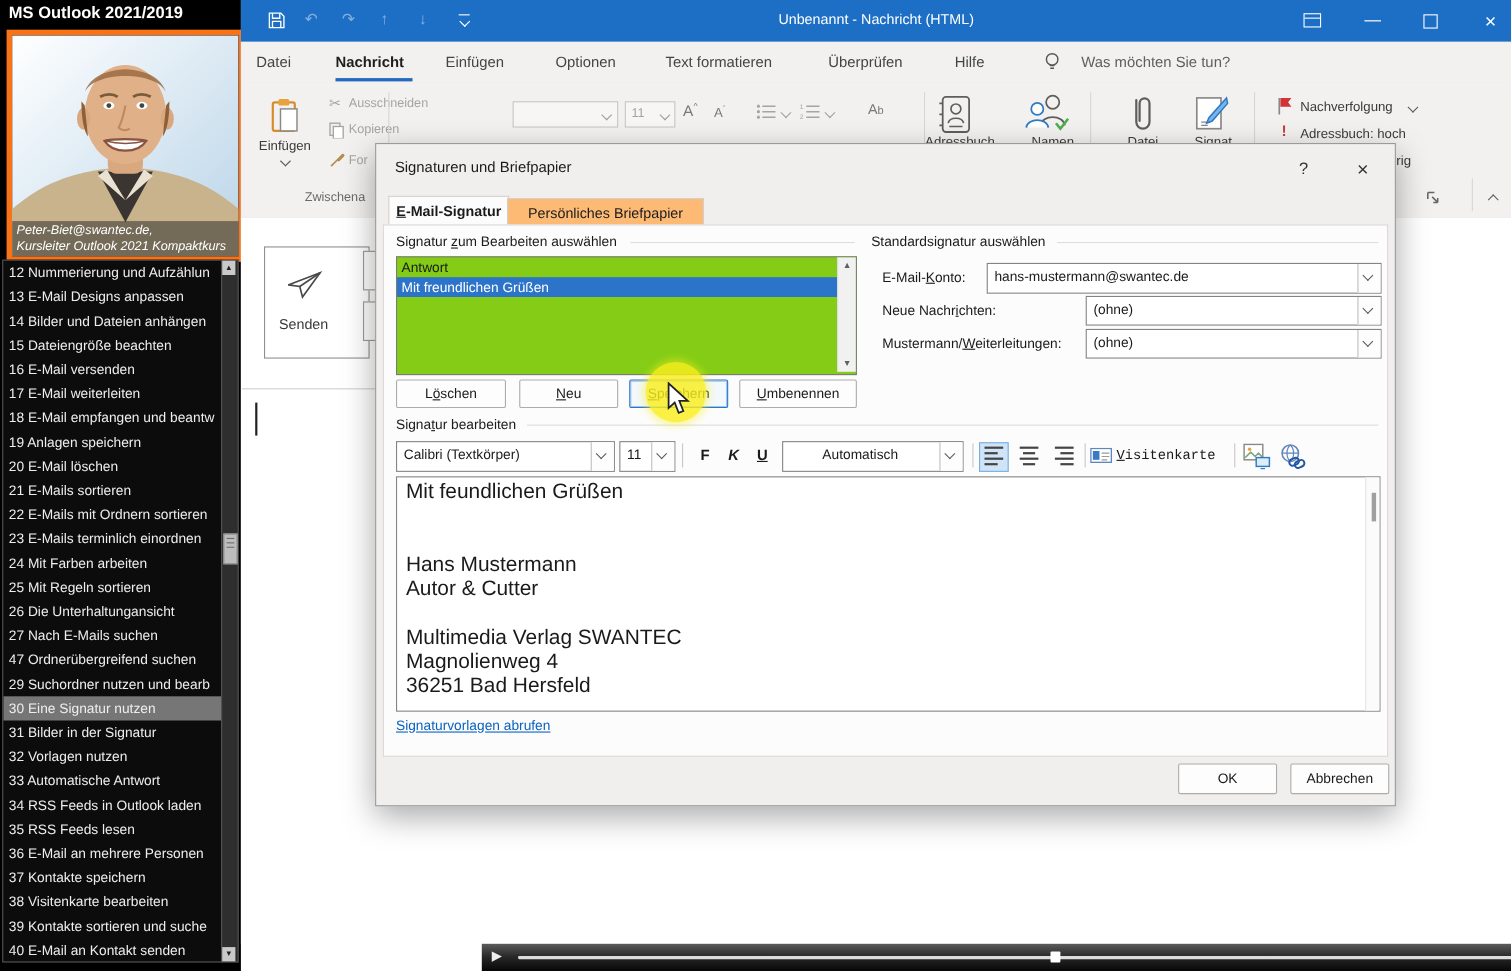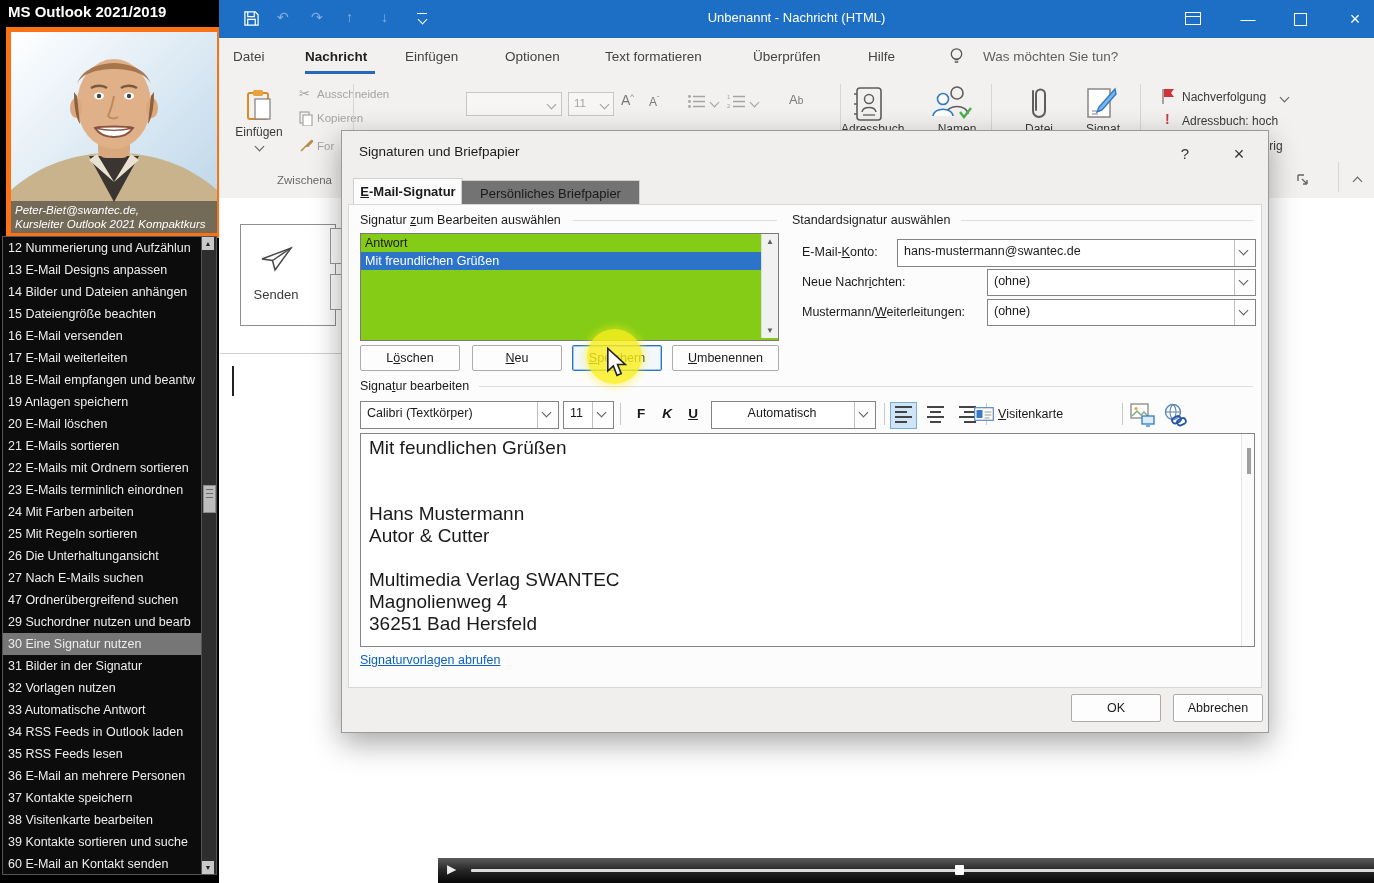--- a/index.html
+++ b/index.html
@@ -51,21 +51,21 @@
   #compose{left:0;top:198px;width:1155px;height:660px;background:#fff;}
   #send-btn{left:21px;top:26px;width:70px;height:100px;border:1px solid #8f8f8f;text-align:center;color:#3a3a3a;font-size:13px;padding-left:24px;}
   .field-stub{left:111px;width:58px;height:34px;border:1px solid #9a9a9a;background:#fff;}
   #hdr-divider{left:1px;top:155px;width:380px;height:1px;background:#cfcfcf;}
   #caret{left:13px;top:168px;width:2px;height:30px;background:#222;}
   
   #dialog{left:341px;top:130px;width:926px;height:601px;background:#f0efee;border:1px solid #9a9a9a;
           box-shadow:0 10px 28px rgba(0,0,0,.35);z-index:10;font-size:12.5px;color:#1a1a1a;}
   #dlg-title{left:17px;top:13px;font-size:13.5px;}
   .dlg-x{top:10px;width:30px;height:26px;text-align:center;line-height:26px;color:#333;font-size:15px;}
-  .tab{height:25px;line-height:25px;text-align:center;font-size:13px;border:1px solid #d2d0ce;background:#737373;}
+  .tab{height:25px;line-height:25px;text-align:center;font-size:13px;border:1px solid #d2d0ce;background:#fdba74;}
   .tab.active{background:#fcfcfc;border-bottom:none;height:27px;font-weight:bold;}
   #page{left:6px;top:73px;width:912px;height:482px;background:#fcfcfc;border:1px solid #d9d7d5;}
   .grp-rule{height:1px;background:#ddd;}
   .accel{text-decoration:underline;}
   #sig-list{left:11px;top:28px;width:417px;height:106px;background:#84cc16;border:1px solid #7a7a7a;}
   .lst-item{height:18px;line-height:18px;padding-left:4px;width:396px;white-space:nowrap;}
   .lst-item.sel{background:#2b74c9;color:#fff;}
   .lst-sb{right:0;top:0;width:16px;height:104px;background:#f1f1f1;border-left:1px solid #dcdcdc;}
   .lst-sb .a{position:absolute;left:0;width:16px;height:15px;text-align:center;font-size:8px;color:#5f5f5f;line-height:15px;}
   .dlg-btn{height:24px;background:#fdfdfd;border:1px solid #aeacaa;border-radius:2px;text-align:center;line-height:24px;}
@@ -159,21 +159,21 @@
     <div class="pl-item sel">30 Eine Signatur nutzen</div>
     <div class="pl-item">31 Bilder in der Signatur</div>
     <div class="pl-item">32 Vorlagen nutzen</div>
     <div class="pl-item">33 Automatische Antwort</div>
     <div class="pl-item">34 RSS Feeds in Outlook laden</div>
     <div class="pl-item">35 RSS Feeds lesen</div>
     <div class="pl-item">36 E-Mail an mehrere Personen</div>
     <div class="pl-item">37 Kontakte speichern</div>
     <div class="pl-item">38 Visitenkarte bearbeiten</div>
     <div class="pl-item">39 Kontakte sortieren und suche</div>
-    <div class="pl-item">60 E-Mail an Kontakt senden</div>
+    <div class="pl-item">40 E-Mail an Kontakt senden</div>
   </div>
   <div class="abs" id="pl-scroll">
     <div class="abs sb-arrow" style="top:0;">▲</div>
     <div class="abs" id="pl-thumb">
         <i></i>
         <i></i>
         <i></i>
       </div>
     <div class="abs sb-arrow" style="bottom:0;">▼</div>
   </div>
@@ -460,21 +460,21 @@
         <i></i>
         <i style="margin:3px 7px 0 7px;"></i>
       </div>
     <div class="abs align-btn r" style="left:605px;top:197px;">
         <i></i>
         <i class="short"></i>
         <i></i>
         <i class="short"></i>
       </div>
     <div class="abs vdiv" style="left:637px;top:198px;height:22px;background:#c8c8c8;"></div>
-    <div class="abs" style="left:623px;top:196px;width:122px;height:26px;line-height:26px;">
+    <div class="abs" style="left:640px;top:196px;width:122px;height:26px;line-height:26px;font-family:Liberation Mono, monospace;">
       <svg class="abs" style="left:2px;top:6px;" width="20" height="14" viewBox="0 0 20 14">
         <rect x="0.7" y="0.7" width="18.6" height="12.6" fill="#fff" stroke="#5b87c5" stroke-width="1.2"></rect>
         <rect x="2.5" y="3" width="6" height="8" fill="#3a79c3"></rect>
         <path d="M10.5 5h7M10.5 8h7M10.5 11h5" stroke="#9a9a9a" stroke-width="1.1"></path>
       </svg>
       <span class="abs" style="left:26px;"><span></span><span class="accel">V</span><span>isitenkarte</span></span>
     </div>
     <div class="abs vdiv" style="left:773px;top:198px;height:22px;background:#c8c8c8;"></div>
     <svg class="abs" style="left:781px;top:198px;" width="26" height="24" viewBox="0 0 26 24">
       <rect x="1" y="1" width="17" height="14" fill="#fff" stroke="#8a8886" stroke-width="1.3"></rect>

